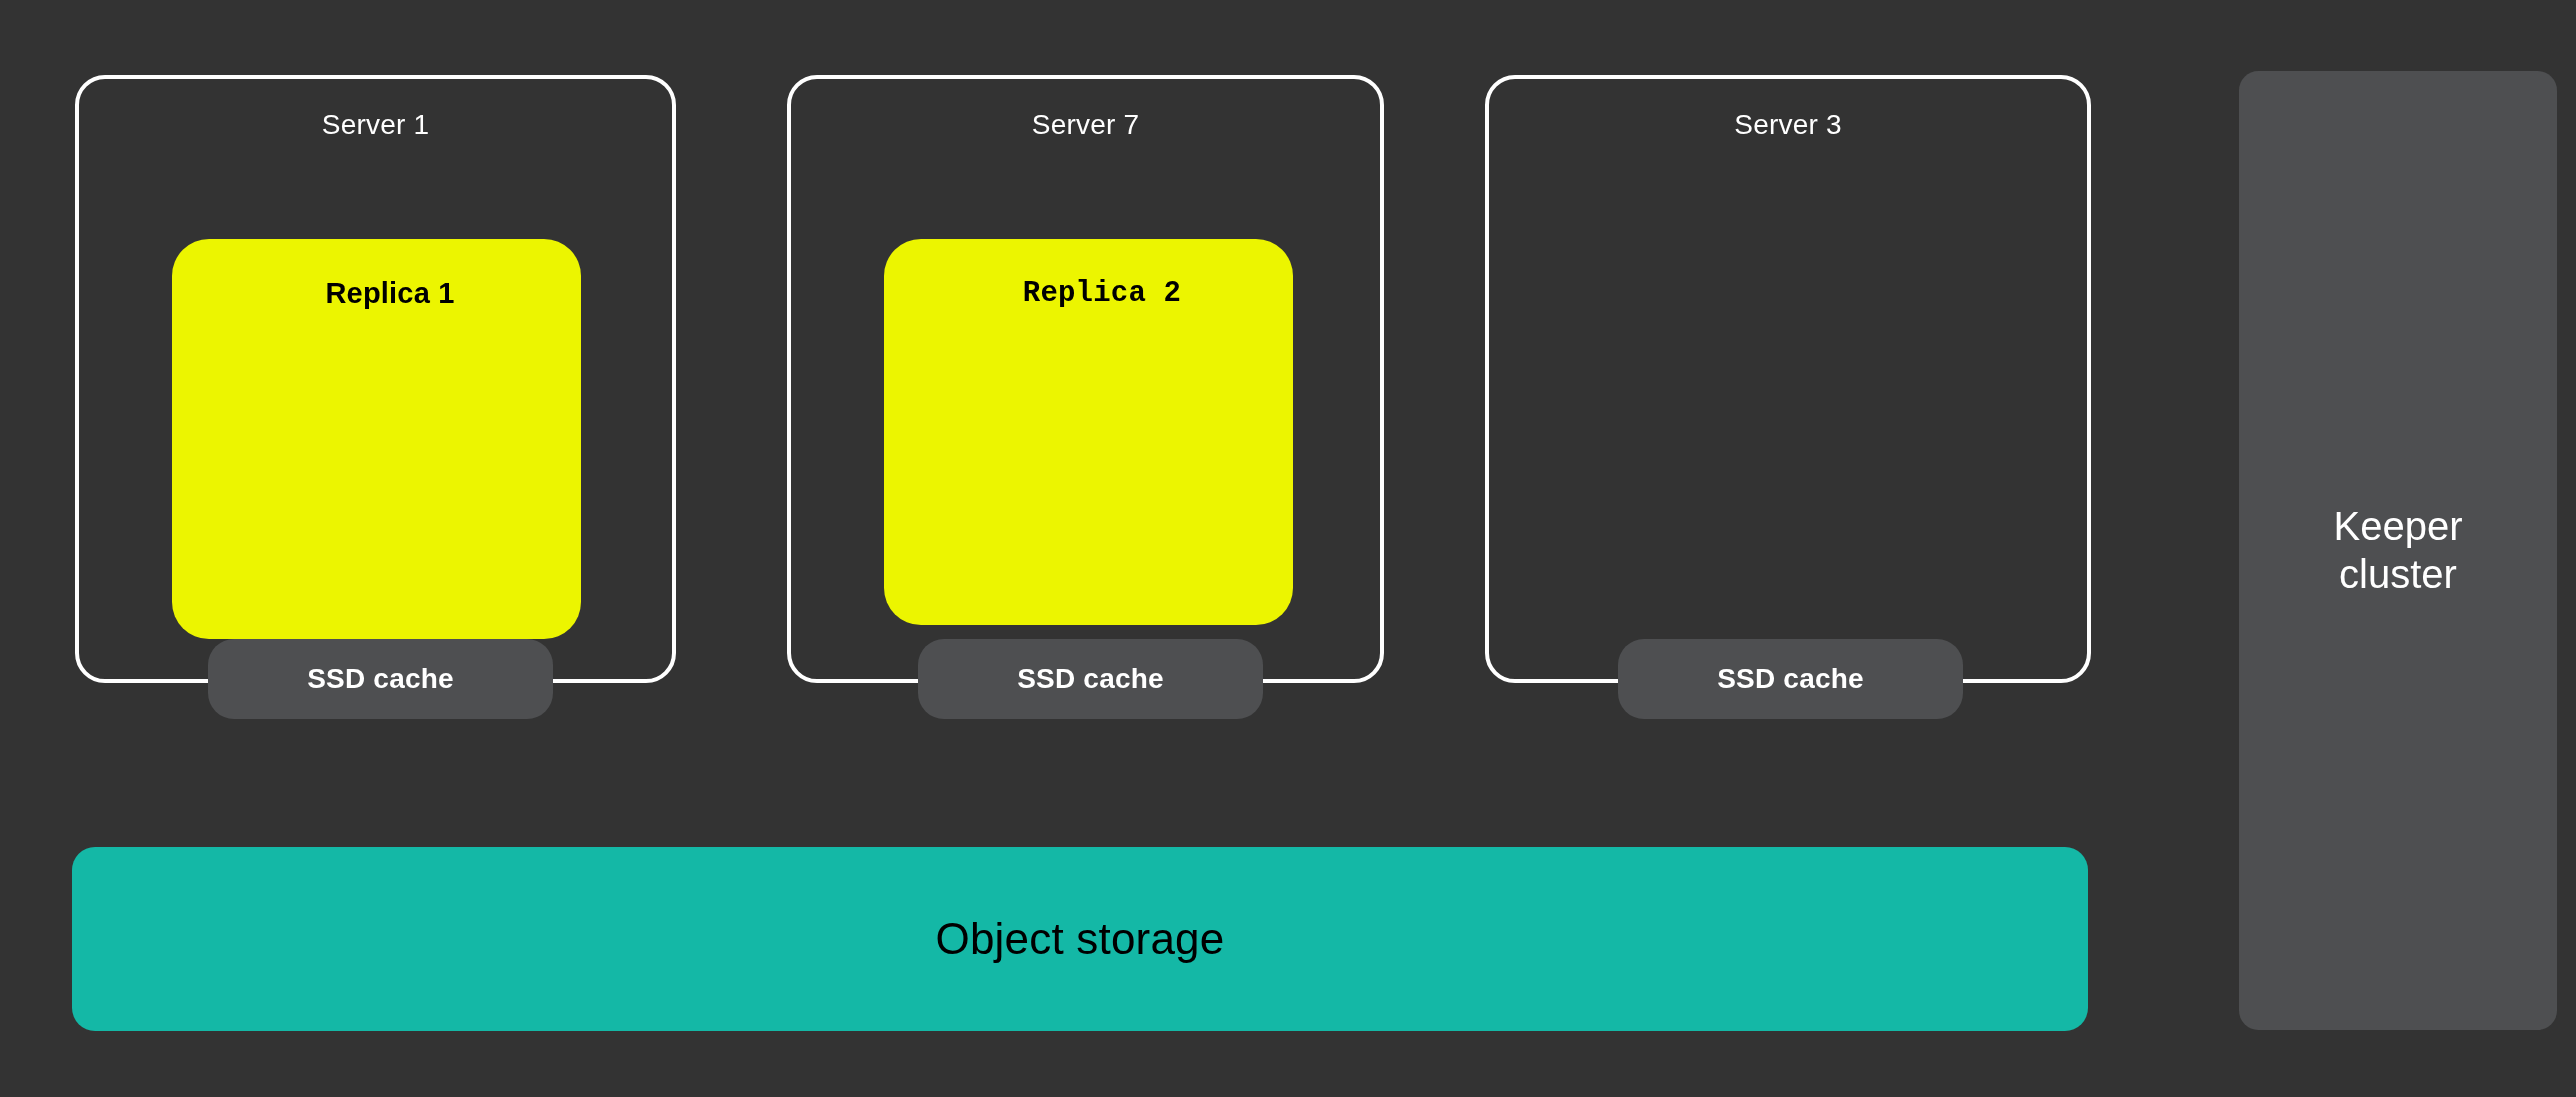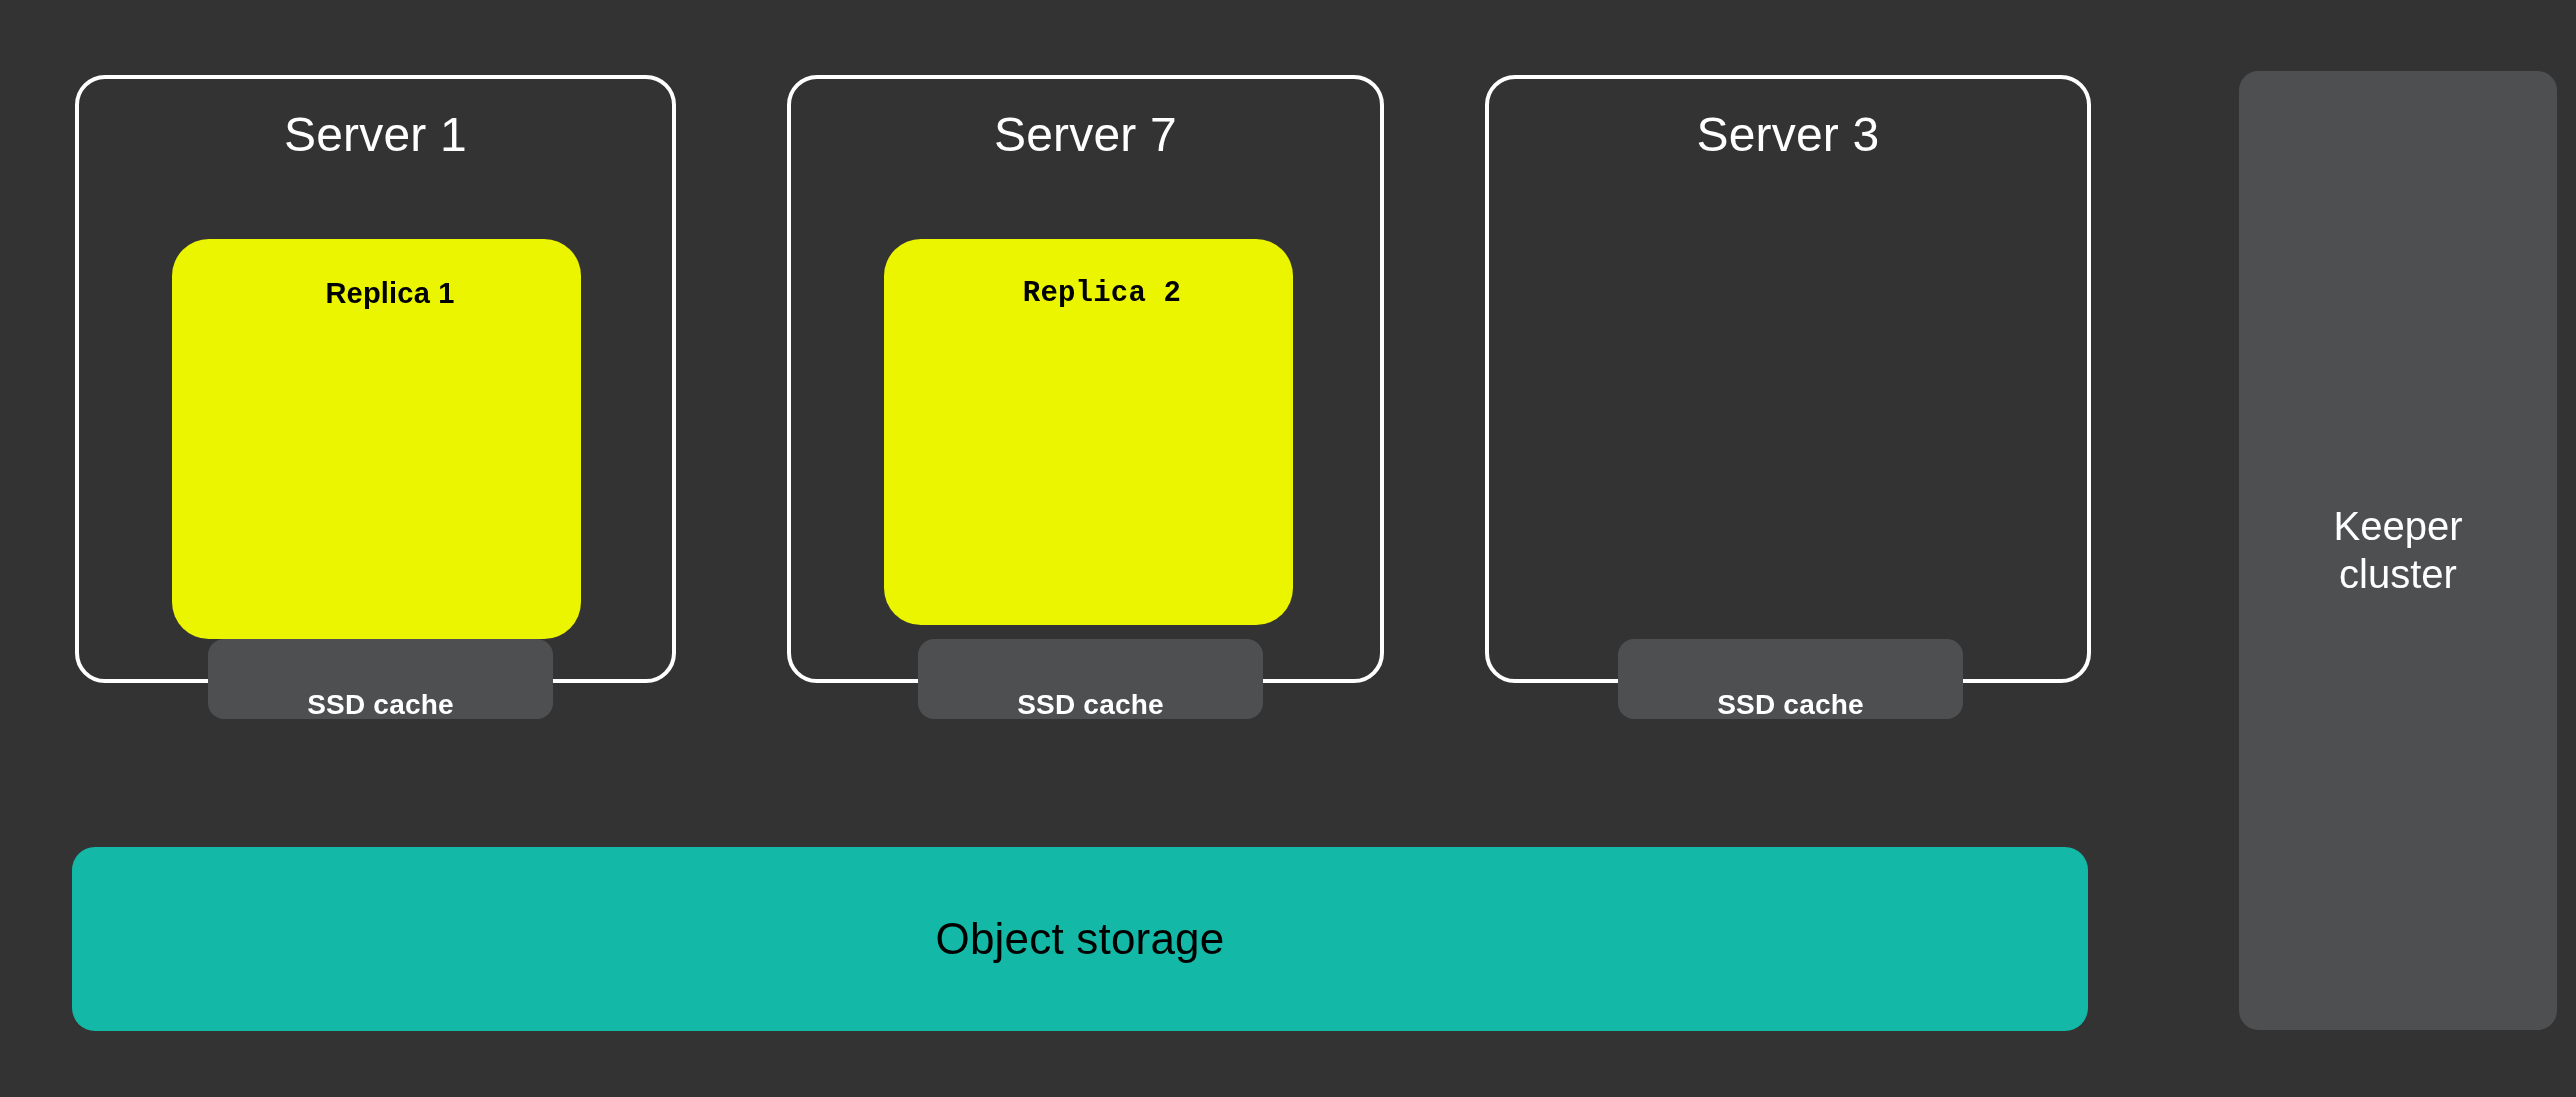--- a/index.html
+++ b/index.html
@@ -30,21 +30,21 @@
     border-radius: 30px;
     background: transparent;
   }
   .server-title {
     position: absolute;
     left: 0;
     right: 0;
     top: 32px;
     text-align: center;
     color: #ffffff;
-    font-size: 48px;
+    font-size: 28px;
     font-weight: 400;
     letter-spacing: 0.2px;
     line-height: 1;
     white-space: nowrap;
   }
 
   
   .replica-box {
     position: absolute;
     box-sizing: border-box;
@@ -64,23 +64,23 @@
     line-height: 1;
     white-space: nowrap;
     padding-left: 39px;
   }
 
   
   .ssd-box {
     position: absolute;
     box-sizing: border-box;
     background: #4e4f51;
-    border-radius: 16px;
+    border-radius: 26px;
     display: flex;
-    align-items: flex-end;
+    align-items: center;
     justify-content: center;
   }
   .ssd-label {
     color: #ffffff;
     font-size: 28px;
     font-weight: 700;
     letter-spacing: 0.2px;
     line-height: 1;
     white-space: nowrap;
   }

